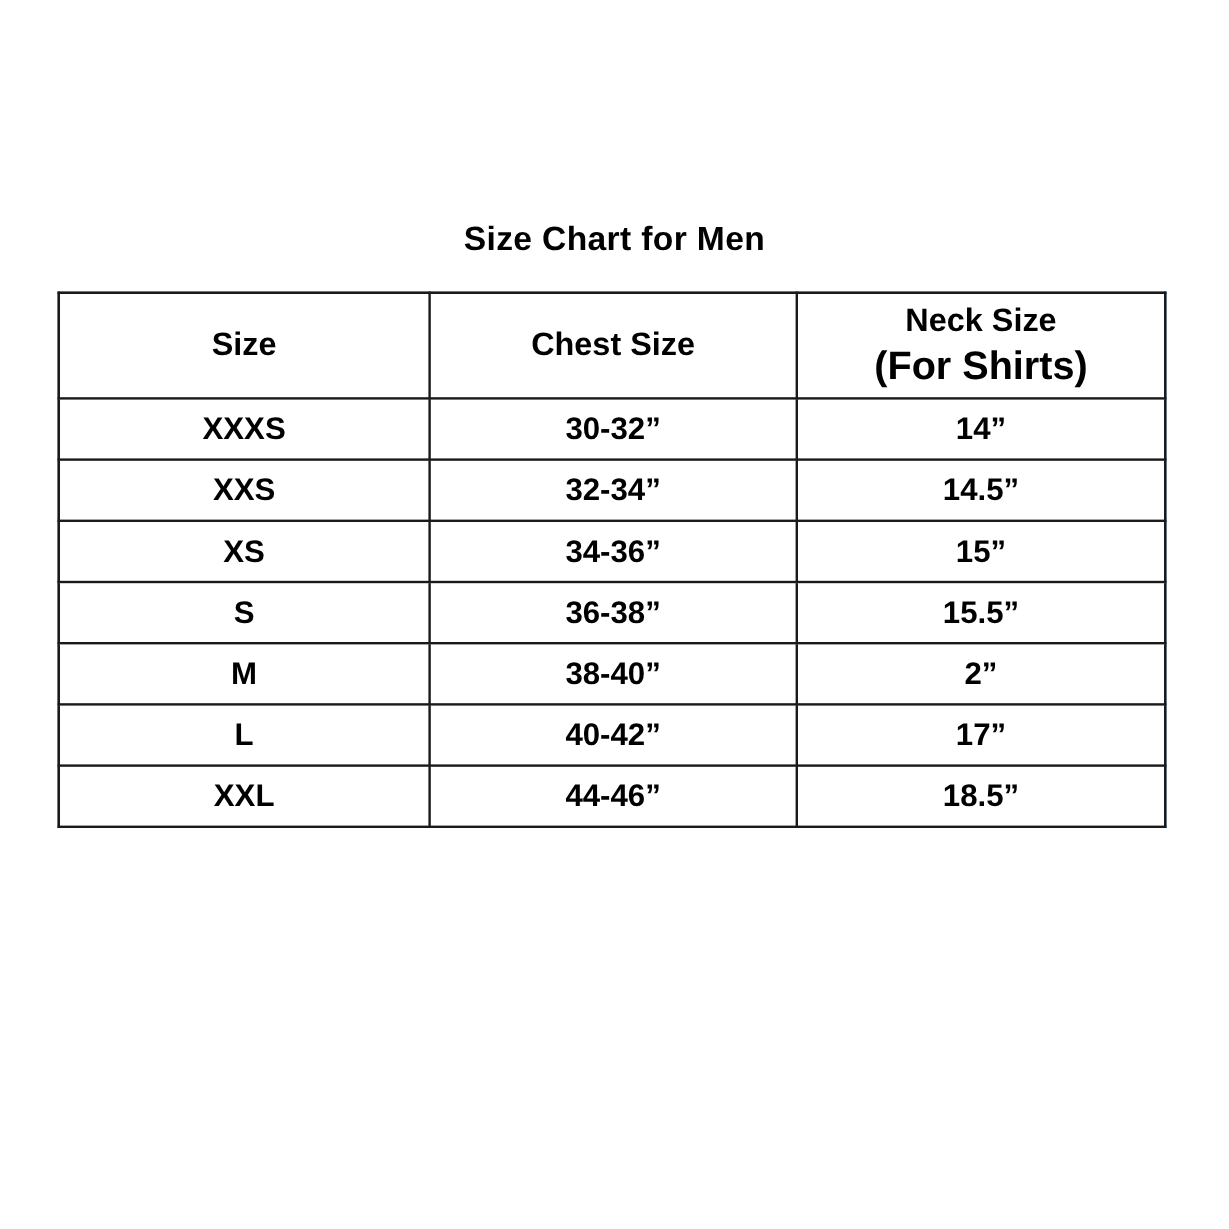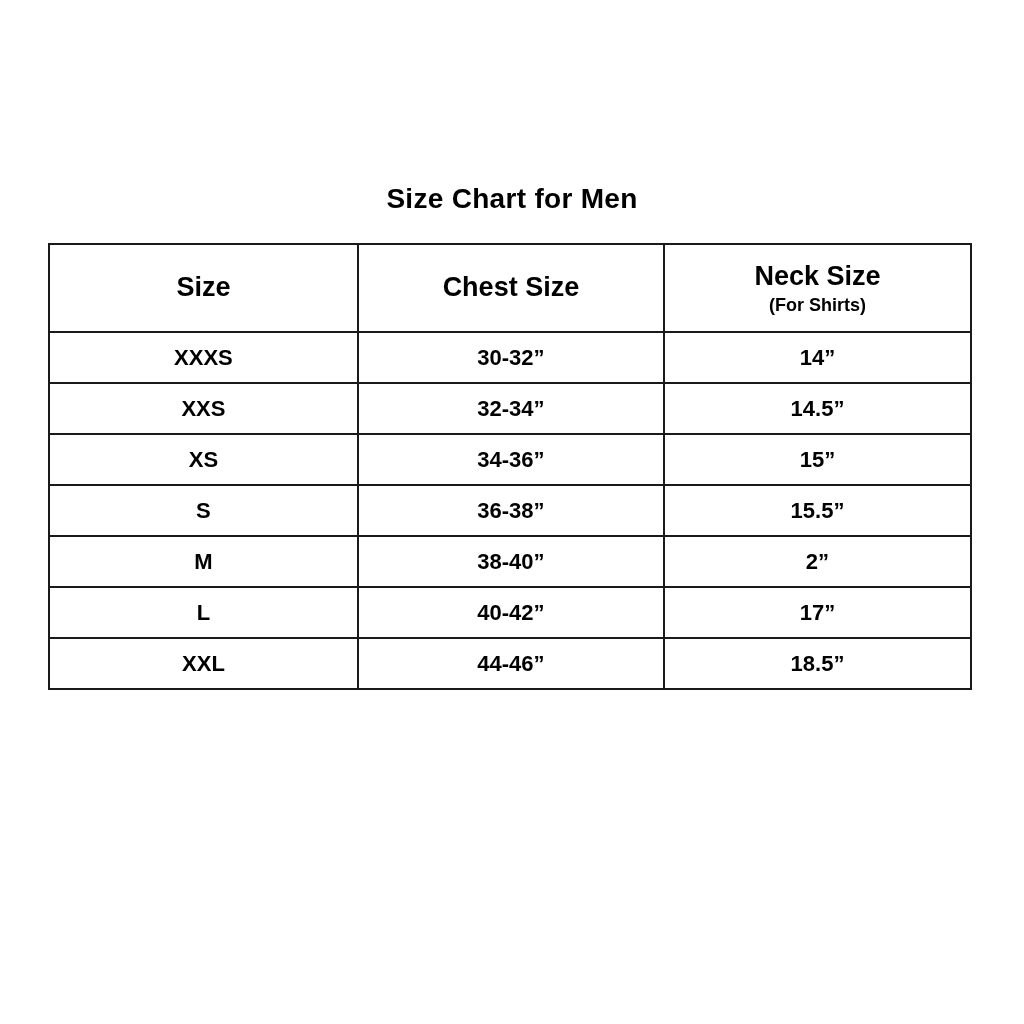--- a/index.html
+++ b/index.html
@@ -47,28 +47,28 @@
     padding: 0;
     background: #ffffff;
   }
   .size-table thead th {
     height: 86px;
     font-size: 27px;
     line-height: 1.25;
   }
   .size-table tbody td {
     height: 49px;
-    font-size: 22px;
+    font-size: 26px;
   }
   .col-size  { width: 33.5%; }
   .col-chest { width: 33.2%; }
   .col-neck  { width: 33.3%; }
   .sublabel {
     display: block;
-    font-size: 18px;
+    font-size: 33px;
     font-weight: bold;
   }
 </style>
 </head>
 <body>
 
 <div class="page">
 
   <div class="chart-title">Size Chart for Men</div>
 

